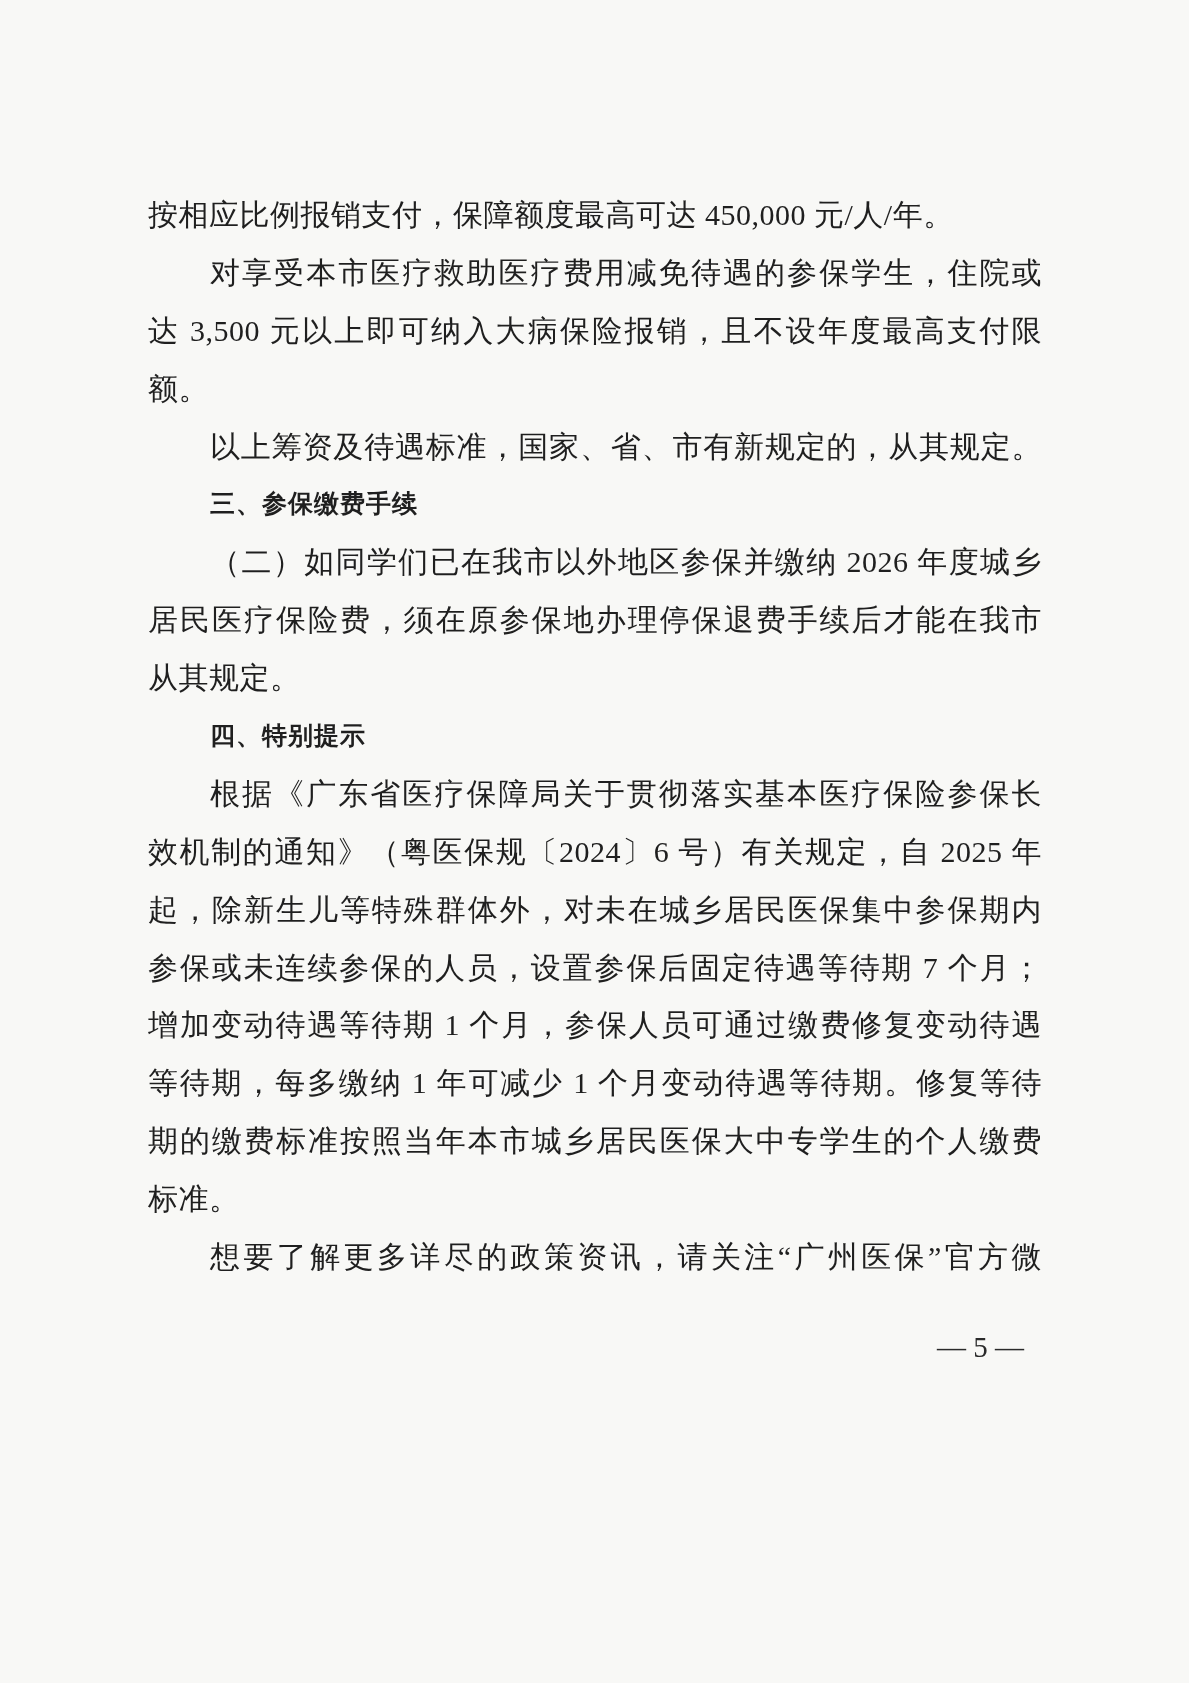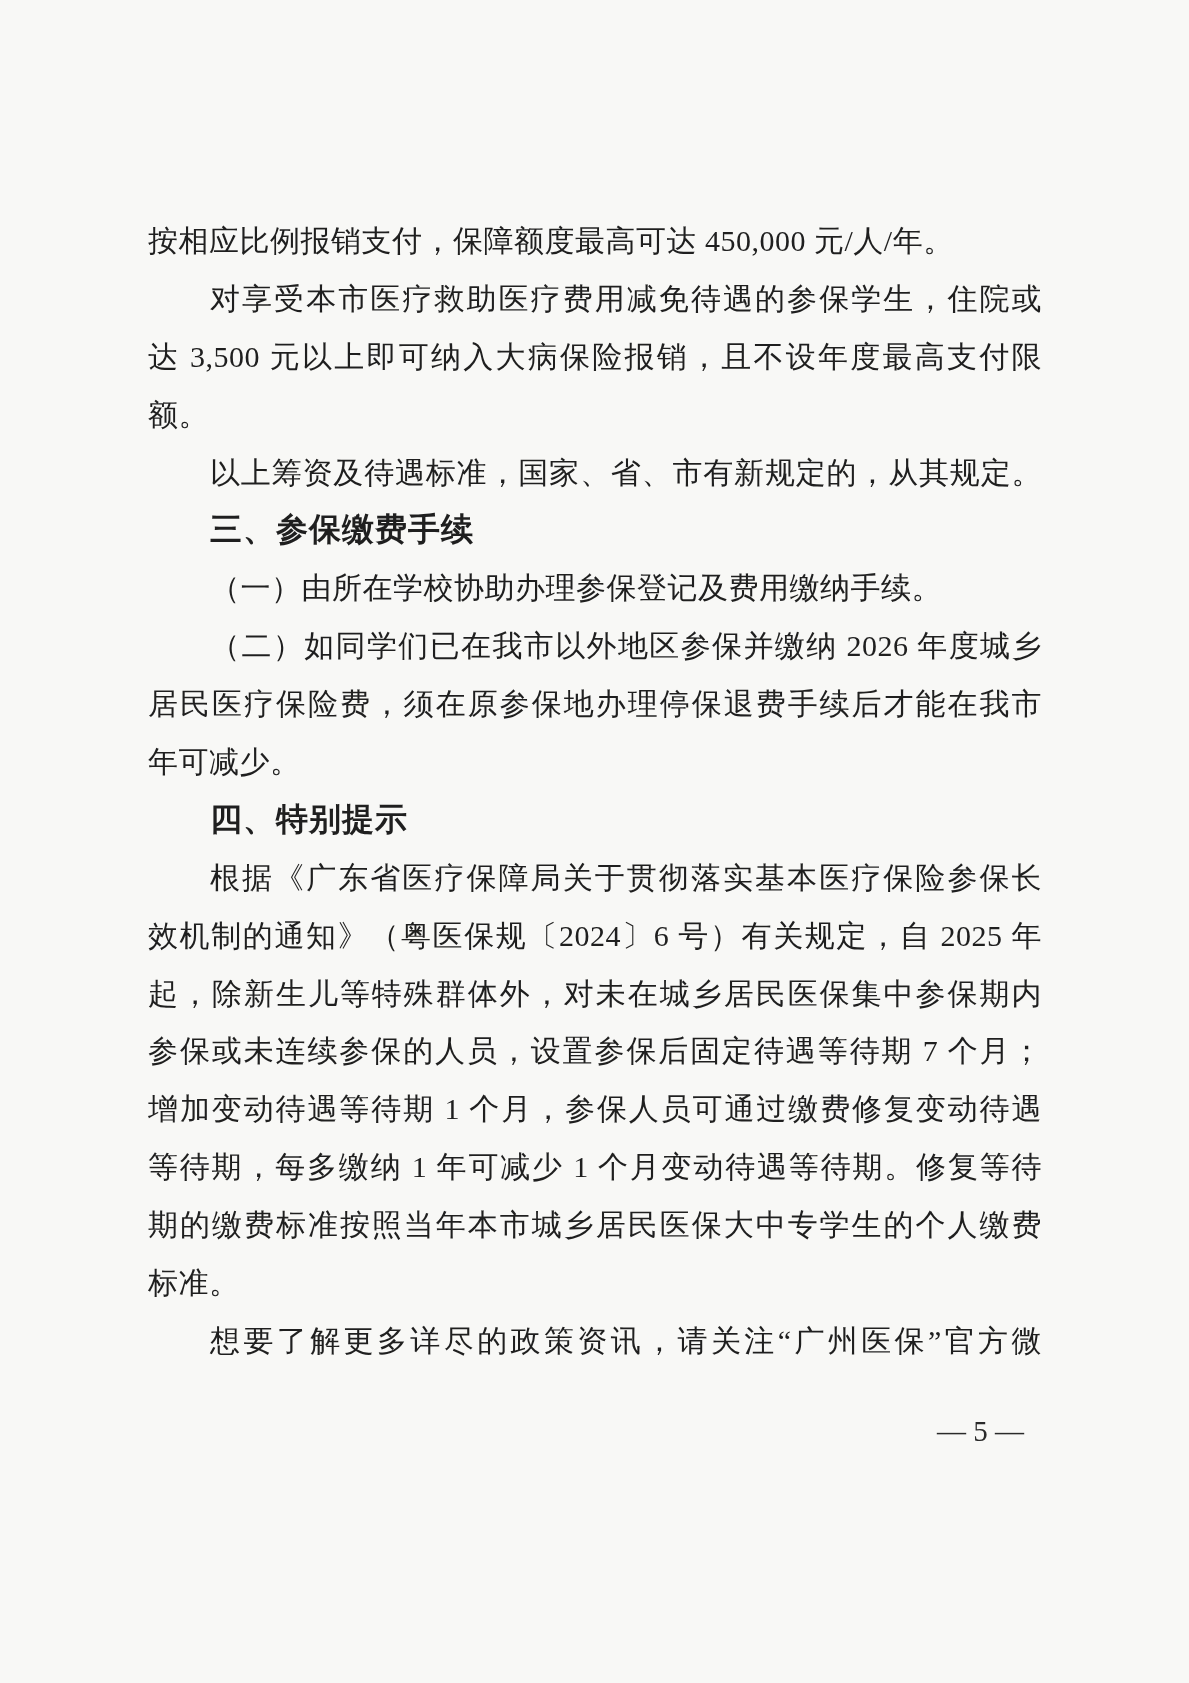--- a/index.html
+++ b/index.html
@@ -11,21 +11,21 @@
     position: relative;
     width: 1189px;
     height: 1683px;
     background: #f8f8f6;
     overflow: hidden;
     color: #1f1f1f;
   }
   .content {
     position: absolute;
     left: 148px;
-    top: 212px;
+    top: 186px;
     width: 894px;
   }
   .line {
     height: 57.9px;
     line-height: 57.9px;
     font-family: "Liberation Serif", "DejaVu Serif", serif;
     font-size: 30px;
     letter-spacing: 0.5px;
     text-align: justify;
     text-align-last: left;
@@ -35,21 +35,21 @@
   .fill {
     text-align-last: justify;
     white-space: normal;
   }
   .indent {
     padding-left: 62px;
   }
   .heading {
     font-family: "Liberation Sans", "DejaVu Sans", sans-serif;
     font-weight: 700;
-    font-size: 32px;
+    font-size: 25px;
     letter-spacing: 1px;
   }
   .page-number {
     margin-top: 33px;
     height: 57.9px;
     line-height: 57.9px;
     font-family: "Liberation Serif", "DejaVu Serif", serif;
     font-size: 29px;
     text-align: right;
     padding-right: 18px;
@@ -60,24 +60,23 @@
 <body>
 
 <div class="page">
   <div class="content">
     <div class="line">按相应比例报销支付，保障额度最高可达 450,000 元/人/年。</div>
     <div class="line indent fill">对享受本市医疗救助医疗费用减免待遇的参保学生，住院或</div>
     <div class="line fill">达 3,500 元以上即可纳入大病保险报销，且不设年度最高支付限</div>
     <div class="line">额。</div>
     <div class="line indent fill">以上筹资及待遇标准，国家、省、市有新规定的，从其规定。</div>
     <div class="line indent heading">三、参保缴费手续</div>
-    <div class="line indent">（一）由所在学校协助办理参保登记及费用缴纳手续。</div>
     <div class="line indent fill">（二）如同学们已在我市以外地区参保并缴纳 2026 年度城乡</div>
     <div class="line fill">居民医疗保险费，须在原参保地办理停保退费手续后才能在我市</div>
-    <div class="line">年可减少。</div>
+    <div class="line">从其规定。</div>
     <div class="line indent heading">四、特别提示</div>
     <div class="line indent fill">根据《广东省医疗保障局关于贯彻落实基本医疗保险参保长</div>
     <div class="line fill">效机制的通知》（粤医保规〔2024〕6 号）有关规定，自 2025 年</div>
     <div class="line fill">起，除新生儿等特殊群体外，对未在城乡居民医保集中参保期内</div>
     <div class="line fill">参保或未连续参保的人员，设置参保后固定待遇等待期 7 个月；</div>
     <div class="line fill">增加变动待遇等待期 1 个月，参保人员可通过缴费修复变动待遇</div>
     <div class="line fill">等待期，每多缴纳 1 年可减少 1 个月变动待遇等待期。修复等待</div>
     <div class="line fill">期的缴费标准按照当年本市城乡居民医保大中专学生的个人缴费</div>
     <div class="line">标准。</div>
     <div class="line indent fill">想要了解更多详尽的政策资讯，请关注“广州医保”官方微</div>

